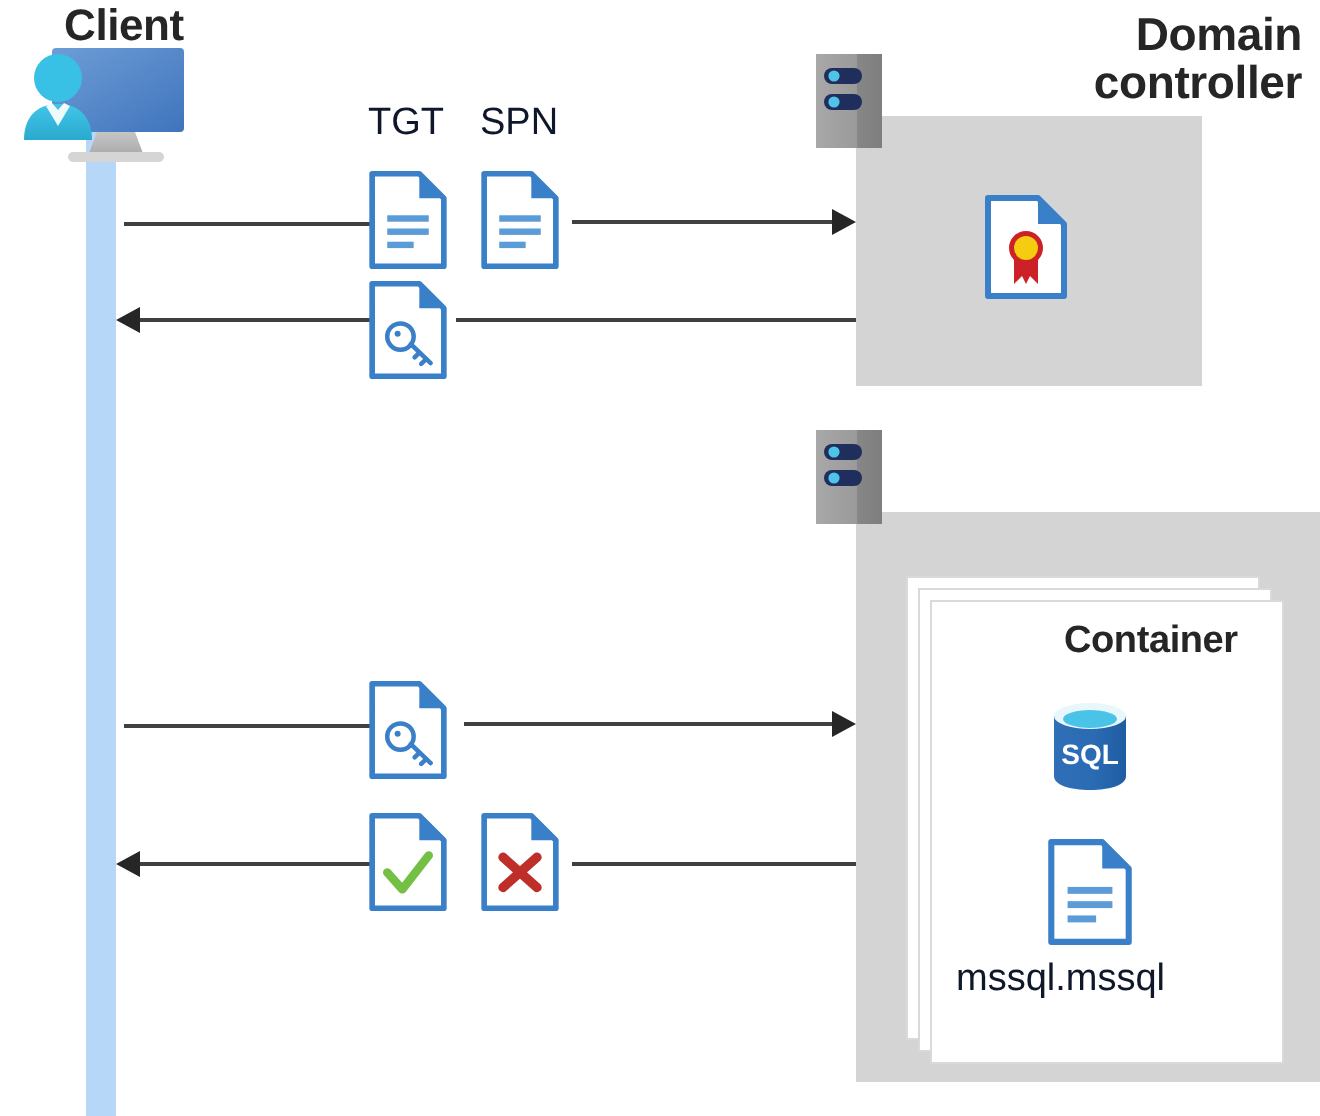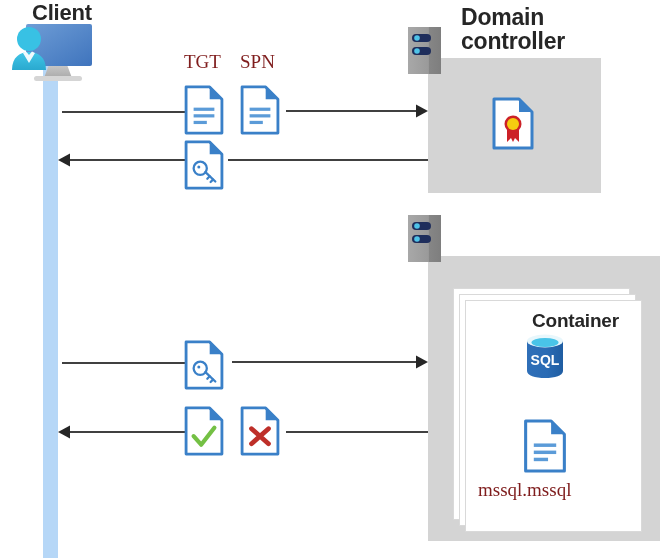--- a/index.html
+++ b/index.html
@@ -8,32 +8,31 @@
     background: #ffffff;
   }
   #canvas {
     position: relative;
     width: 660px;
     height: 558px;
     background: #ffffff;
     font-family: "Liberation Sans", sans-serif;
     overflow: hidden;
   }
-  .abs { position: absolute; }
+  .abs { position: absolute; text-align: right; }
 
   
   .title-bold {
     font-weight: bold;
     color: #262626;
     letter-spacing: -0.2px;
   }
   .label-plain {
-    color: #7f1d1d;
+    color: #0f172a;
     font-weight: normal;
-    font-family: Liberation Serif, serif;
   }
 
   #client-title { left: 32px; top: 0px; font-size: 22px; }
   #dc-title {
     left: 461px; top: 5px; font-size: 23px; line-height: 24px; width: 190px;
   }
   #linux-title { left: 461px; top: 221px; font-size: 19px; }
   #container-title { left: 492px; top: 310px; font-size: 19px; margin-left: 40px; }
   #keytab-label { left: 478px; top: 479px; font-size: 19px; }
   #tgt-label { left: 184px; top: 51px; font-size: 19px; }
@@ -151,21 +150,21 @@
     </svg>
   </div>
 
 
   <div class="abs card" id="card-back"></div>
   <div class="abs card" id="card-mid"></div>
   <div class="abs card" id="card-front"></div>
 
   <div class="abs title-bold" id="container-title">Container</div>
 
-  <div class="abs" style="left:521px;top:332px;">
+  <div class="abs" style="left:521px;top:349px;">
     <svg width="48" height="48" viewBox="0 0 48 48">
       <defs>
         <linearGradient id="cylBody" x1="0" y1="0" x2="1" y2="0">
           <stop offset="0%" stop-color="#2f6fb8"></stop>
           <stop offset="55%" stop-color="#2a6bb4"></stop>
           <stop offset="100%" stop-color="#1f5da2"></stop>
         </linearGradient>
       </defs>
       <path d="M6 9 L6 39 C6 43.5 14 46 24 46 C34 46 42 43.5 42 39 L42 9 Z" fill="url(#cylBody)"></path>
       <ellipse cx="24" cy="9" rx="18" ry="6.5" fill="#e8f7fc"></ellipse>

